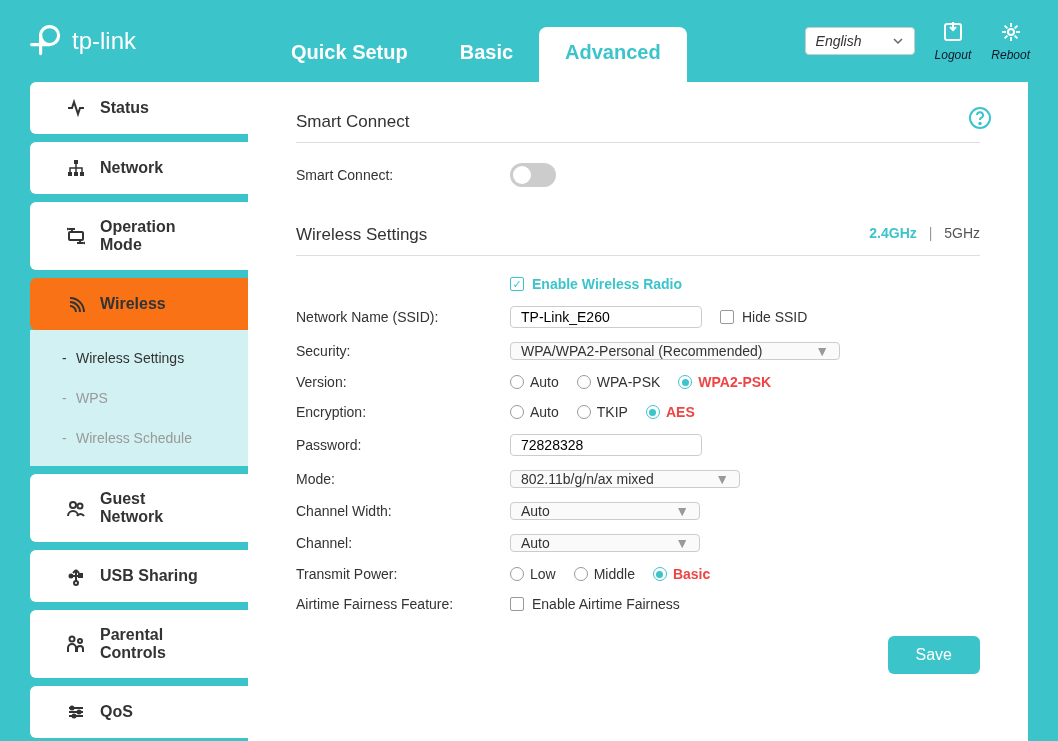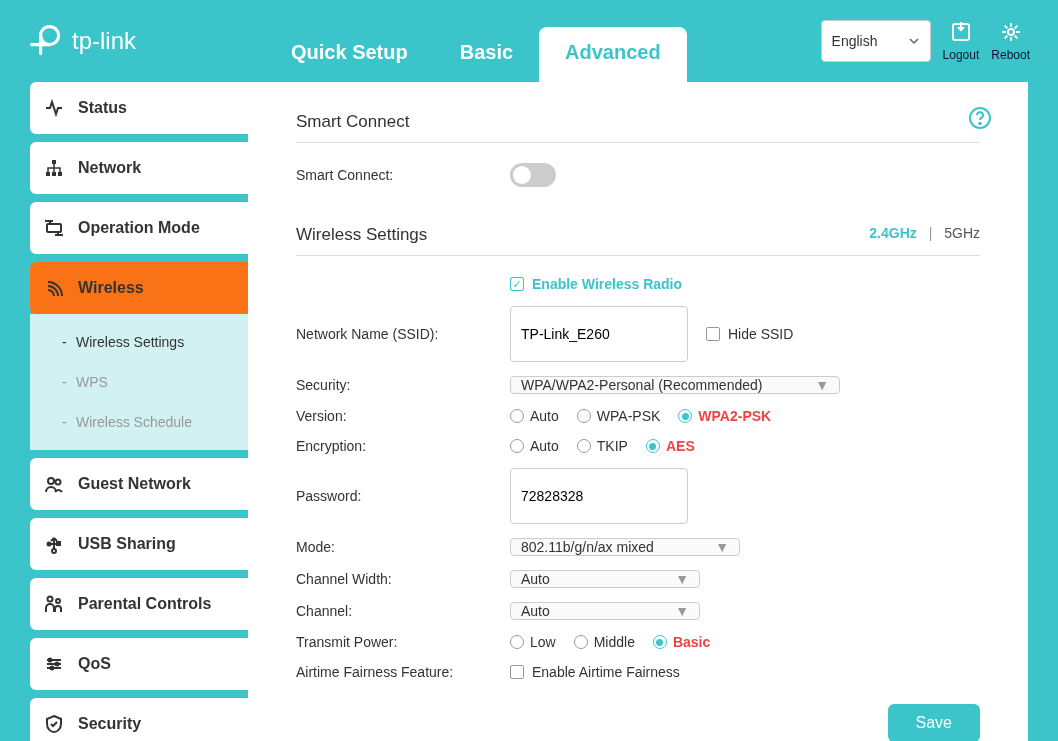--- a/index.html
+++ b/index.html
@@ -4,29 +4,29 @@
 <style>
 * { margin: 0; padding: 0; box-sizing: border-box; font-family: Arial, Helvetica, sans-serif; }
 body { background: #3cc4cb; width: 1058px; height: 741px; overflow: hidden; }
 
 .header { display: flex; align-items: center; height: 82px; padding: 0 28px; position: relative; }
 .logo { display: flex; align-items: center; gap: 8px; color: #fff; font-size: 24px; font-weight: 400; }
 .logo-icon { width: 36px; height: 36px; }
 .tabs { display: flex; position: absolute; left: 265px; bottom: 0; gap: 0; align-items: flex-end; }
 .tab { padding: 14px 26px 18px; color: #fff; font-size: 20px; font-weight: 600; cursor: pointer; border-radius: 8px 8px 0 0; }
 .tab.active { background: #fff; color: #3cc4cb; }
-.header-right { margin-left: auto; display: flex; gap: 12px; }
+.header-right { margin-left: auto; display: flex; align-items: center; gap: 20px; font-style: italic; }
 .lang-select { background: #fff; border: 1px solid #ccc; border-radius: 4px; padding: 5px 10px; width: 110px; display: flex; align-items: center; justify-content: space-between; font-size: 14px; color: #333; cursor: pointer; }
 .lang-select svg { width: 12px; height: 12px; }
 .header-btn { display: flex; flex-direction: column; align-items: center; color: #0f172a; font-size: 12px; cursor: pointer; gap: 4px; }
 .header-btn svg { width: 24px; height: 24px; }
 
 .main { display: flex; height: calc(100% - 82px); }
 .sidebar { width: 248px; padding: 0 0 0 0; display: flex; flex-direction: column; gap: 8px; }
-.sidebar-item { background: #fff; margin-left: 30px; border-radius: 6px 0 0 6px; padding: 16px 14px; display: flex; align-items: center; gap: 14px; font-size: 16px; color: #333; cursor: pointer; font-weight: 600; }
+.sidebar-item { background: #fff; margin-left: 30px; border-radius: 6px 0 0 6px; padding: 16px 36px; display: flex; align-items: center; gap: 14px; font-size: 16px; color: #333; cursor: pointer; font-weight: 600; }
 .sidebar-item.active { background: #f97316; }
 .sidebar-item svg { width: 20px; height: 20px; flex-shrink: 0; }
 .sub-items { background: #d2f1f2; margin-left: 30px; margin-top: -8px; padding: 8px 0; }
 .sub-item { padding: 12px 18px 12px 46px; font-size: 14px; color: #999; cursor: pointer; position: relative; }
 .sub-item::before { content: "-"; position: absolute; left: 32px; }
 .sub-item.active { color: #333; }
 
 .content { flex: 1; background: #fff; margin-right: 30px; padding: 30px 48px; overflow-y: auto; position: relative; }
 .help-icon { position: absolute; top: 24px; right: 36px; color: #3cc4cb; cursor: pointer; }
 .help-icon svg { width: 24px; height: 24px; }
@@ -37,21 +37,21 @@
 .row { display: flex; align-items: center; margin-bottom: 14px; font-size: 14px; color: #333; }
 .row-label { width: 214px; flex-shrink: 0; }
 .row-content { display: flex; align-items: center; gap: 18px; flex-wrap: wrap; }
 .toggle { width: 46px; height: 24px; background: #ccc; border-radius: 12px; position: relative; cursor: pointer; }
 .toggle::after { content: ""; position: absolute; left: 3px; top: 3px; width: 18px; height: 18px; background: #fff; border-radius: 50%; }
 .checkbox-wrap { display: flex; align-items: center; gap: 8px; cursor: pointer; }
 .cb { width: 14px; height: 14px; border: 1px solid #999; border-radius: 2px; display: inline-flex; align-items: center; justify-content: center; flex-shrink: 0; }
 .cb.checked { border-color: #3cc4cb; color: #3cc4cb; }
 .cb.checked::after { content: "✓"; font-size: 11px; line-height: 1; }
 .cb-label.accent { color: #3cc4cb; font-weight: 600; }
-.text-input { border: 1px solid #ccc; border-radius: 4px; padding: 19px 10px; font-size: 14px; width: 178px; }
+.text-input { border: 1px solid #ccc; border-radius: 4px; padding: 2px 10px; font-size: 14px; width: 192px; }
 .select { border: 1px solid #ccc; border-radius: 4px; padding: 0 10px; font-size: 14px; display: flex; align-items: center; justify-content: space-between; background: #fafafa; cursor: pointer; }
 .select.wide { width: 330px; }
 .select.med { width: 230px; }
 .select.sm { width: 190px; }
 .select .caret { color: #999; }
 .radio-wrap { display: flex; align-items: center; gap: 6px; cursor: pointer; }
 .radio { width: 14px; height: 14px; border: 1px solid #999; border-radius: 50%; display: inline-flex; align-items: center; justify-content: center; flex-shrink: 0; }
 .radio.checked { border-color: #3cc4cb; }
 .radio.checked::after { content: ""; width: 7px; height: 7px; background: #3cc4cb; border-radius: 50%; }
 .radio-label.accent { color: #ef4444; font-weight: 600; }

